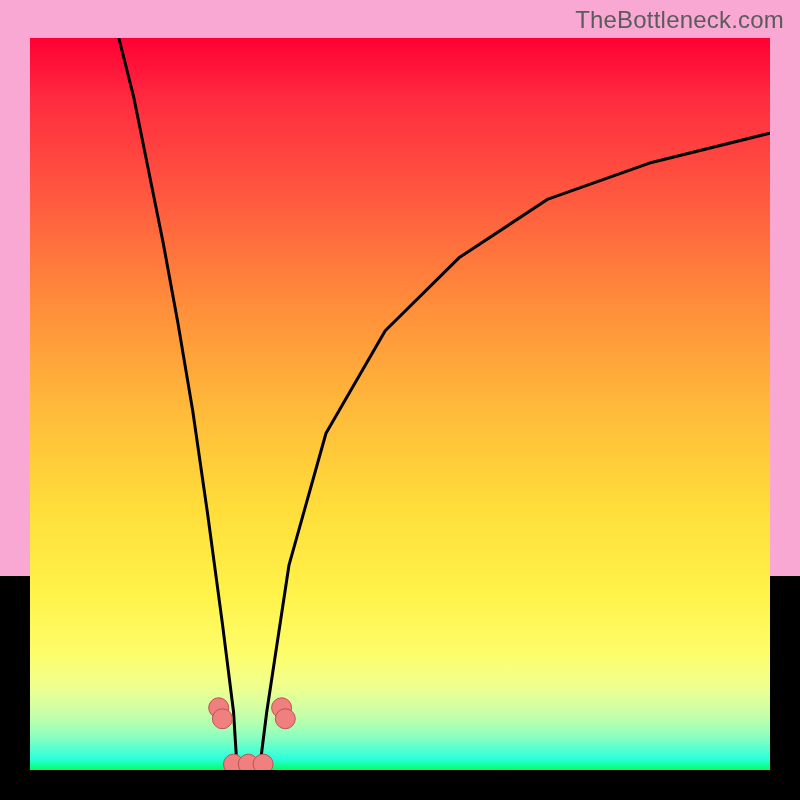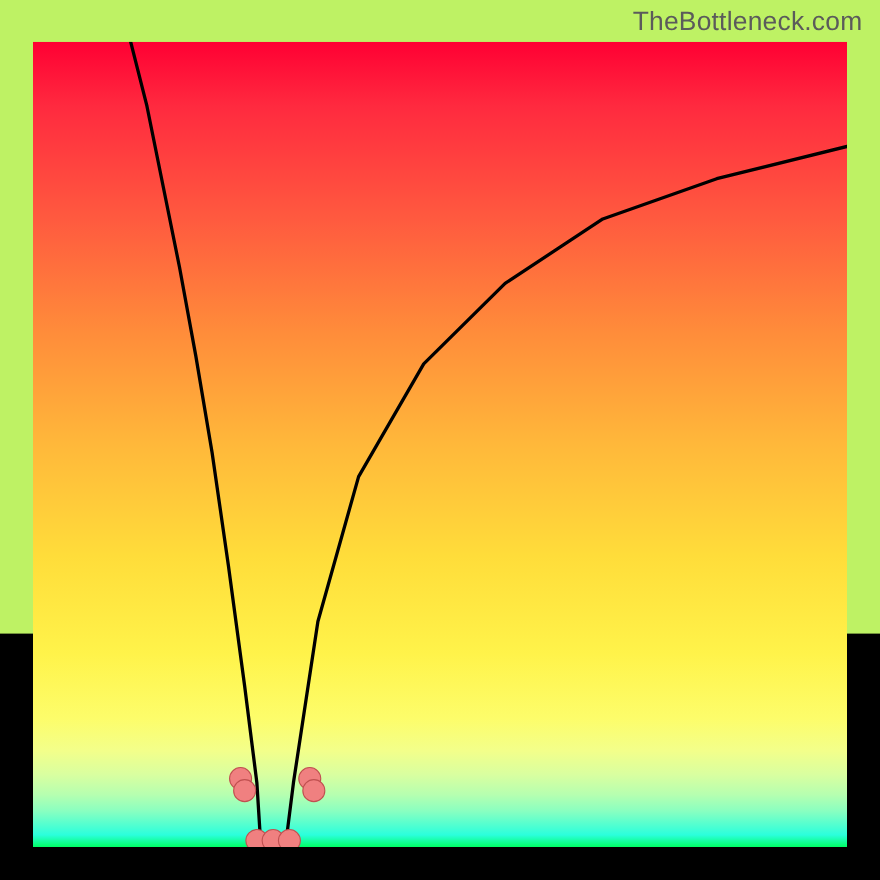--- a/index.html
+++ b/index.html
@@ -10,21 +10,21 @@
     background: #000000;
     overflow: hidden;
     font-family: Arial, Helvetica, sans-serif;
   }
   .frame {
     position: absolute;
     top: 0;
     left: 0;
     width: 800px;
     height: 576px;
-    background: #bef264;
+    background: #f9a8d4;
   }
   .plot-area {
     position: absolute;
     top: 38px;
     left: 30px;
     width: 740px;
     height: 732px;
     overflow: hidden;
   }
   .gradient {

